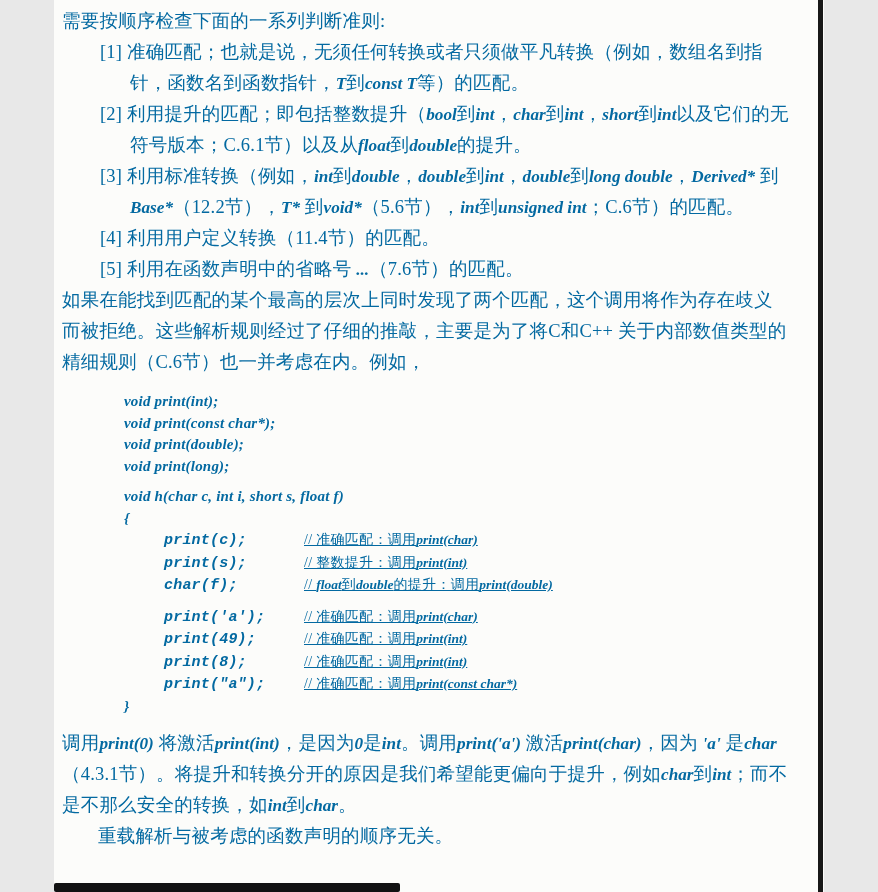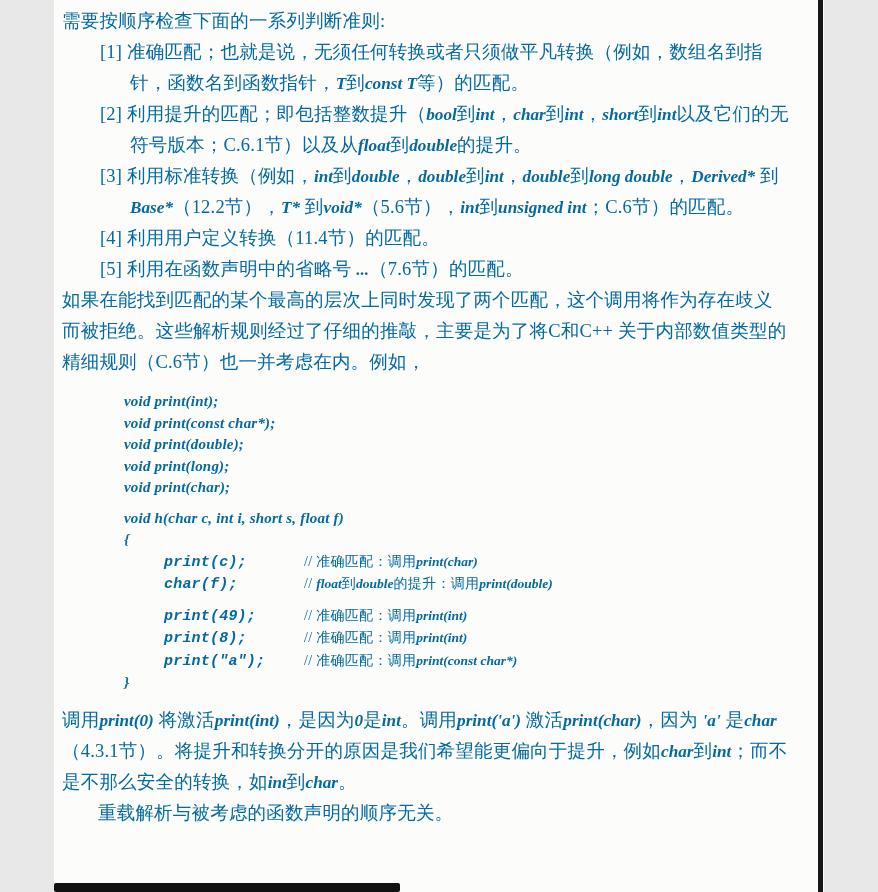--- a/index.html
+++ b/index.html
@@ -44,20 +44,21 @@
     letter-spacing:0.2px;
   }
   .codeblock .gap { height:9px; }
   .stmt-line { padding-left:40px; white-space:nowrap; }
   .stmt { display:inline-block; width:140px;font-family:Liberation Mono, monospace; }
   .comment {
     font-style:normal;
     font-weight:normal;
     font-size:14px;
     letter-spacing:0.3px;
+    text-decoration:underline;
   }
   .comment .code { font-size:13.5px; }
   .indent-first { text-indent:36px; }
   
   .edge-right {
     position:absolute; top:0; right:1px;
     width:5px; height:892px;
     background:#181818;
   }
   .streak-bottom {
@@ -83,36 +84,41 @@
       <p class="para rule-item"><span>[5] </span><span>利用在函数声明中的省略号 </span><span class="code">...</span><span>（7.6节）的匹配。</span></p>
     </div>
 
     <p class="para"><span>如果在能找到匹配的某个最高的层次上同时发现了两个匹配，这个调用将作为存在歧义而被拒绝。这些解析规则经过了仔细的推敲，主要是为了将C和C++ 关于内部数值类型的精细规则（C.6节）也一并考虑在内。例如，</span></p>
 
     <div class="codeblock">
       <div>void print(int);</div>
       <div>void print(const char*);</div>
       <div>void print(double);</div>
       <div>void print(long);</div>
-      <div>void print(char);</div>
 
       <div class="gap"></div>
 
       <div>void h(char c, int i, short s, float f)</div>
       <div>{</div>
 
       <div class="stmt-line">
         <span class="stmt">print(c);</span><span class="comment"><span>// 准确匹配：调用</span><span class="code">print(char)</span></span>
       </div>
       <div class="stmt-line">
+        <span class="stmt">print(s);</span><span class="comment"><span>// 整数提升：调用</span><span class="code">print(int)</span></span>
+      </div>
+      <div class="stmt-line">
         <span class="stmt">char(f);</span><span class="comment"><span>// </span><span class="code">float</span><span>到</span><span class="code">double</span><span>的提升：调用</span><span class="code">print(double)</span></span>
       </div>
 
       <div class="gap"></div>
 
+      <div class="stmt-line">
+        <span class="stmt">print('a');</span><span class="comment"><span>// 准确匹配：调用</span><span class="code">print(char)</span></span>
+      </div>
       <div class="stmt-line">
         <span class="stmt">print(49);</span><span class="comment"><span>// 准确匹配：调用</span><span class="code">print(int)</span></span>
       </div>
       <div class="stmt-line">
         <span class="stmt">print(8);</span><span class="comment"><span>// 准确匹配：调用</span><span class="code">print(int)</span></span>
       </div>
       <div class="stmt-line">
         <span class="stmt">print("a");</span><span class="comment"><span>// 准确匹配：调用</span><span class="code">print(const char*)</span></span>
       </div>
 

